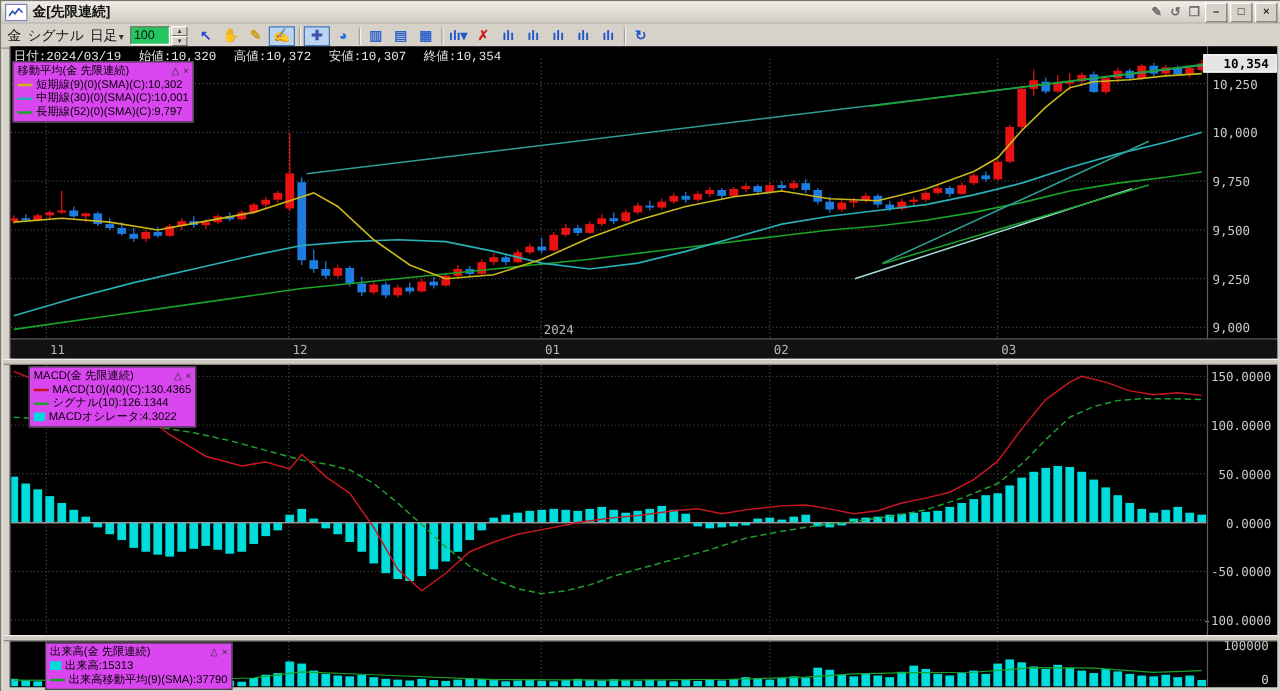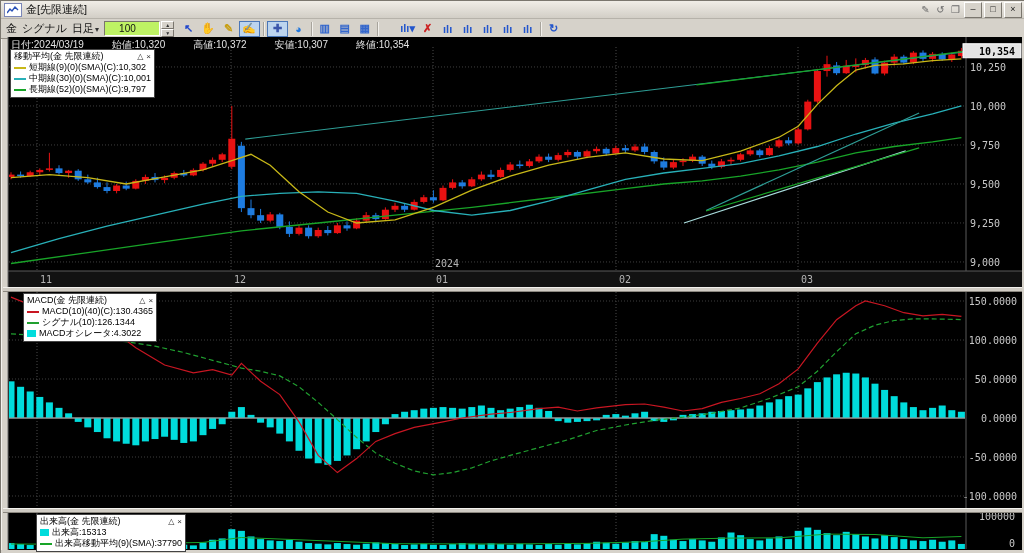--- a/index.html
+++ b/index.html
@@ -1,41 +1,41 @@
 <!DOCTYPE html>
 <html><head>
 <meta charset="utf-8">
 <style>
   html,body{margin:0;padding:0;background:#9a9a9a;}
   .window{position:relative;width:1024px;height:553px;background:#d6d2ca;border:1px solid #7a766e;
           box-shadow:inset 1px 1px 0 #f4f2ee;overflow:hidden;font-family:"Liberation Sans",sans-serif;}
   .titlebar{height:17px;display:flex;align-items:center;padding:0 3px;
-            background:linear-gradient(#f0ede7,#d2cec6);border-bottom:1px solid #b6b2aa;font-size:11px;color:#111;}
+            background:linear-gradient(#f0ede7,#d2cec6);border-bottom:1px solid #b6b2aa;font-size:11px;color:#111;font-weight:bold;}
   .app-icon{width:16px;height:12px;background:#fff;border:1px solid #7a86b8;display:flex;align-items:center;justify-content:center;}
   .title-text{margin-left:4px;}
   .tb-right{margin-left:auto;display:flex;align-items:center;gap:2px;}
   .mini-ico{font-size:10px;color:#6a6a6a;width:13px;text-align:center;}
   .winbtn{width:16px;height:14px;background:#d6d2ca;border:1px solid;border-color:#fff #7a766e #7a766e #fff;
           font-size:9px;line-height:12px;text-align:center;color:#222;}
   .toolbar{height:19px;display:flex;align-items:center;gap:5px;padding:0 5px;border-bottom:1px solid #948f86;
            background:#d6d2ca;font-size:11px;color:#111;}
   .dd-arrow{font-size:8px;color:#333;margin-left:-2px;}
   .spin{display:flex;align-items:center;}
-  .spin-val{width:26px;height:13px;background:#bef264;border:1px solid;border-color:#7a766e #fff #fff #7a766e;
-            font-size:10px;padding:0 14px;line-height:13px;}
+  .spin-val{width:26px;height:13px;background:#22c55e;border:1px solid;border-color:#7a766e #fff #fff #7a766e;
+            font-size:10px;padding:0 2px;line-height:13px;}
   .spin-btns{display:flex;flex-direction:column;margin-left:1px;}
   .spin-btns span{font-size:5px;line-height:6px;width:11px;text-align:center;background:#d6d2ca;
                   border:1px solid;border-color:#fff #7a766e #7a766e #fff;color:#333;}
   .tbtn{min-width:19px;height:16px;display:flex;align-items:center;justify-content:center;font-size:11px;font-weight:bold;}
   .tbtn.active{background:#bcd4ee;border:1px solid #4a76b8;height:14px;}
   .tsep{width:1px;height:14px;background:#a8a49c;box-shadow:1px 0 0 #f2f0ec;margin:0 2px;}
   #plot{position:absolute;left:0;top:0;z-index:1;}
   .infobar{position:absolute;left:10px;top:37px;z-index:4;color:#e4e4e4;font-size:10px;
-           font-family:Liberation Sans, sans-serif;display:flex;gap:28px;white-space:nowrap;}
-  .legend{position:absolute;background:#ffffff;border:1px solid #444;font-size:9px;color:#000;
+           font-family:Liberation Mono, monospace;display:flex;gap:14px;white-space:nowrap;}
+  .legend{position:absolute;background:#d946ef;border:1px solid #444;font-size:9px;color:#000;
           padding:1px 3px 2px 3px;line-height:11px;z-index:5;}
   .lg-title{display:flex;align-items:center;gap:10px;}
   .lg-ctl{margin-left:auto;display:flex;gap:3px;}
   .lg-ctl span{font-size:8px;color:#333;}
   .lg-row{display:flex;align-items:center;gap:3px;white-space:nowrap;}
   .sw-line{width:12px;height:2px;flex:0 0 auto;}
   .sw-block{width:9px;height:7px;flex:0 0 auto;}
 </style>
 </head>
 <body>
@@ -79,21 +79,21 @@
         <span class="tbtn" style="color: rgb(200, 160, 24);">✎</span>
         <span class="tbtn active" style="color: rgb(26, 86, 196);">✍</span>
         <span class="tsep"></span>
         <span class="tbtn active" style="color: rgb(58, 85, 170);">✚</span>
         <span class="tbtn" style="color: rgb(34, 119, 221);">◕</span>
         <span class="tsep"></span>
         <span class="tbtn" style="color: rgb(51, 102, 204);">▥</span>
         <span class="tbtn" style="color: rgb(51, 102, 204);">▤</span>
         <span class="tbtn" style="color: rgb(51, 102, 204);">▦</span>
         <span class="tsep"></span>
-        <span class="tbtn" style="color: rgb(34, 85, 204); margin-left: 17px;">ılı▾</span>
+        <span class="tbtn" style="color: rgb(34, 85, 204);">ılı▾</span>
         <span class="tbtn" style="color: rgb(204, 34, 34);">✗</span>
         <span class="tbtn" style="color: rgb(34, 85, 204);">ılı</span>
         <span class="tbtn" style="color: rgb(34, 85, 204);">ılı</span>
         <span class="tbtn" style="color: rgb(34, 85, 204);">ılı</span>
         <span class="tbtn" style="color: rgb(34, 85, 204);">ılı</span>
         <span class="tbtn" style="color: rgb(34, 85, 204);">ılı</span>
         <span class="tsep"></span>
         <span class="tbtn" style="color: rgb(34, 85, 204);">↻</span>
       </span>
   </div>

